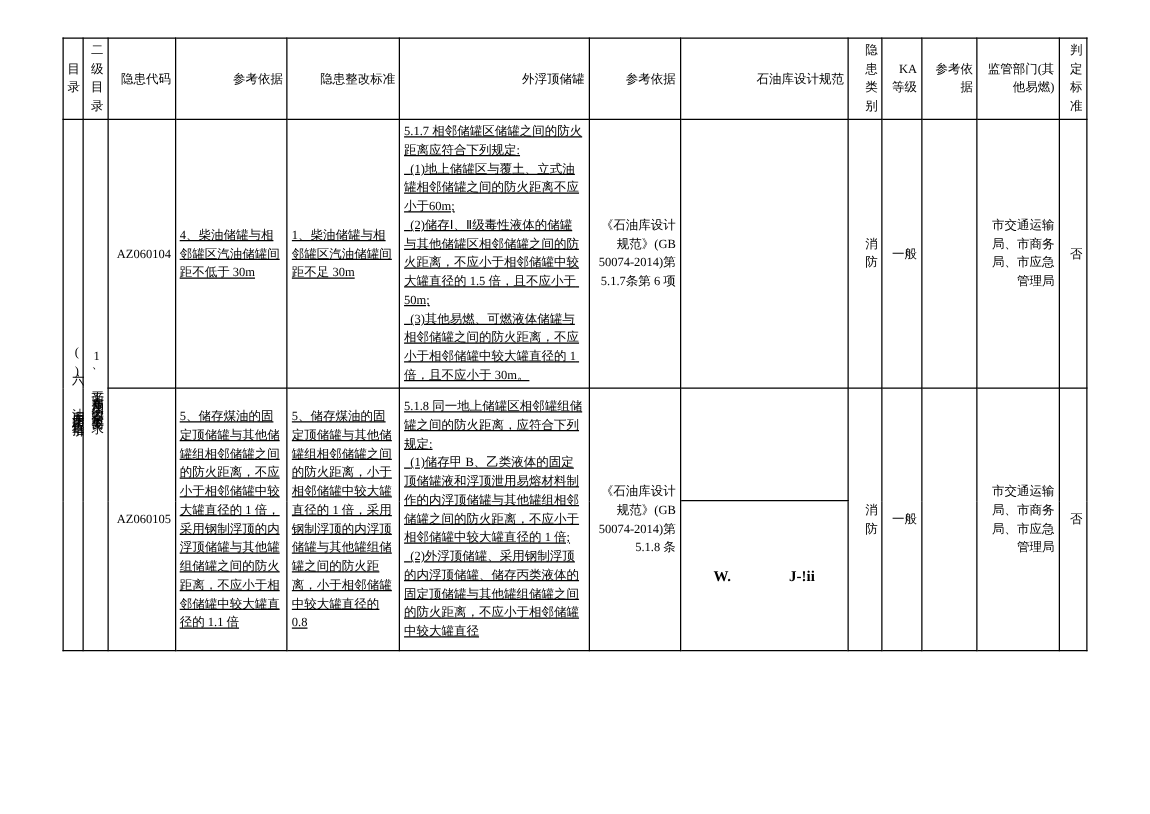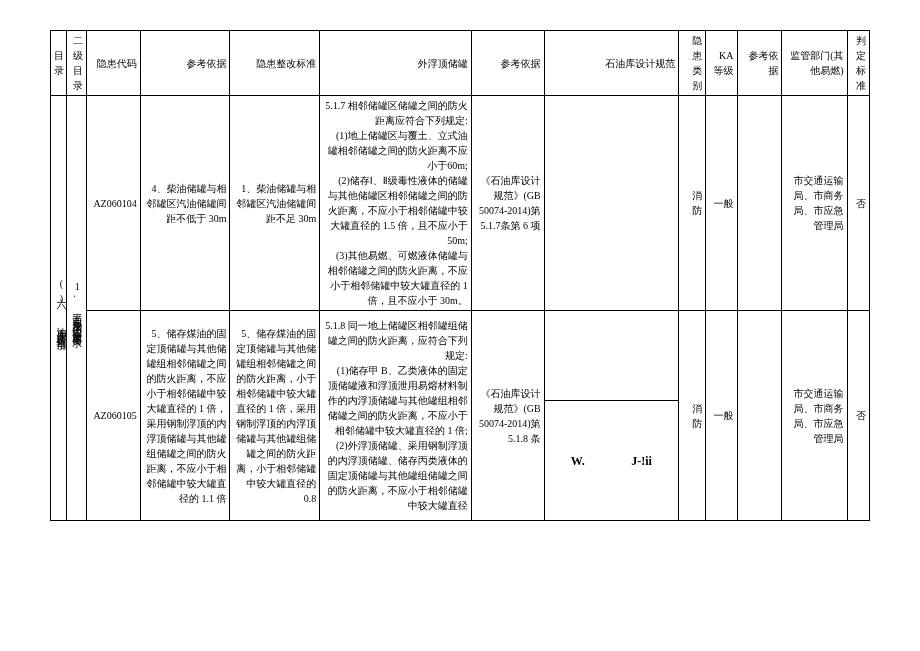--- a/index.html
+++ b/index.html
@@ -27,21 +27,22 @@
       line-height: 1.5;
       word-wrap: break-word;
     }
     .vertical-text {
       writing-mode: vertical-rl;
       text-orientation: upright;
       letter-spacing: 2px;
       white-space: nowrap;
     }
     .left-align {
-      text-align: right;
+      text-align: left;
+      text-decoration: underline;
     }
     .img-placeholder {
       height: 120px;
       position: relative;
     }
     .img-placeholder-inner {
       height: 100%;
       display: flex;
       align-items: center;
       justify-content: space-around;

